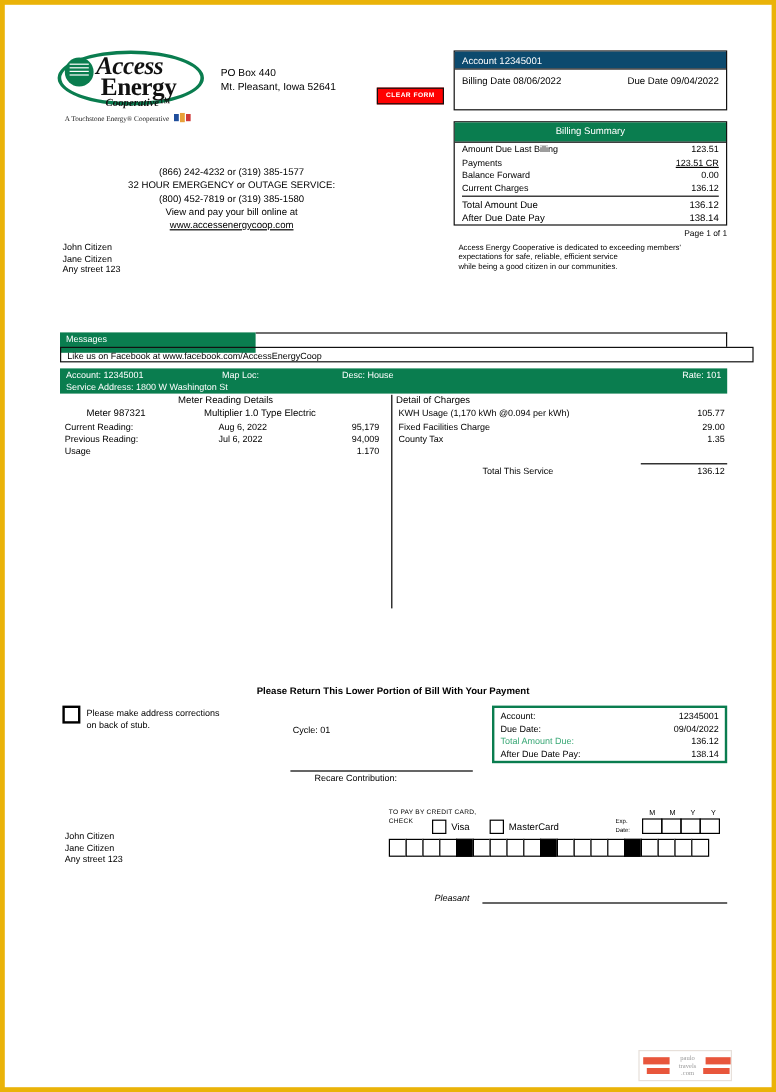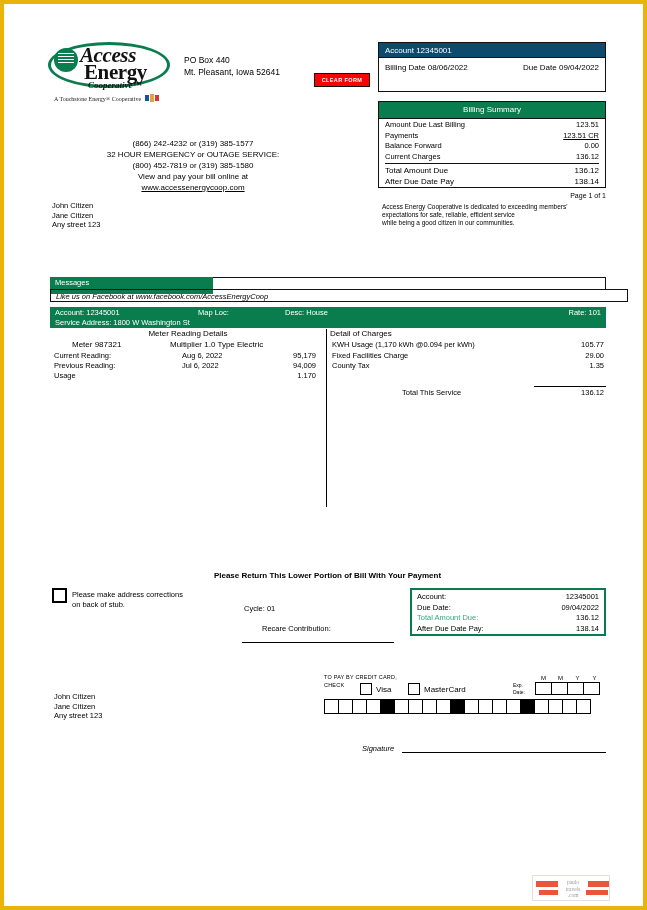--- a/index.html
+++ b/index.html
@@ -220,21 +220,20 @@
     box-sizing: border-box;
   }
   .msg-box {
     left: 46px; top: 285px;
     width: 578px; height: 13px;
     border: 1px solid #111;
     box-sizing: border-box;
     font-size: 7.5px;
     color: #000;
     padding: 2px 14px 0 5px;
-    font-style: italic;
   }
   .msg-topline {
     left: 209px; top: 273px;
     width: 393px; height: 12px;
     border: 1px solid #111;
     border-bottom: none;
     border-left: none;
     box-sizing: border-box;
   }
 
@@ -246,21 +245,21 @@
     color: #ffffff;
     box-sizing: border-box;
   }
   .svc-line1 {
     position: absolute;
     left: 0; top: 1px;
     width: 100%;
     font-size: 7.5px;
   }
   .svc-line1 .a { position: absolute; left: 5px; }
-  .svc-line1 .b { position: absolute; left: 148px; }
+  .svc-line1 .b { position: absolute; left: 135px; }
   .svc-line1 .c { position: absolute; left: 235px; }
   .svc-line1 .d { position: absolute; right: 5px; }
   .svc-line2 {
     position: absolute;
     left: 5px; top: 11px;
     font-size: 7.5px;
   }
 
   
   .sec-divider {
@@ -358,21 +357,21 @@
     font-size: 7.5px;
     color: #000;
     line-height: 10px;
   }
   .cycle {
     left: 240px; top: 600px;
     font-size: 7.5px;
     color: #000;
   }
   .recare {
-    left: 240px; top: 620px;
+    left: 240px; top: 640px;
     font-size: 7.5px;
     color: #000;
     padding-left: 18px;
   }
   .recare-rule {
     left: 238px; top: 638px;
     width: 152px; height: 1px;
     background: #000;
   }
   .stub-box {
@@ -743,21 +742,21 @@
     <i></i>
     <i></i>
     <i></i>
     <i class="blk"></i>
     <i></i>
     <i></i>
     <i></i>
     <i></i>
   </div>
 
-  <div class="abs sig-lbl">Signature</div>
+  <div class="abs sig-lbl">Pleasant</div>
   <div class="abs sig-rule"></div>
 
   <div class="abs footer-logo">
     <div class="fl-bar fl-b1"></div>
     <div class="fl-bar fl-b2"></div>
     <div class="fl-bar fl-b3"></div>
     <div class="fl-bar fl-b4"></div>
     <div class="fl-txt">
       <div>paulo</div>
       <div>travels</div>

